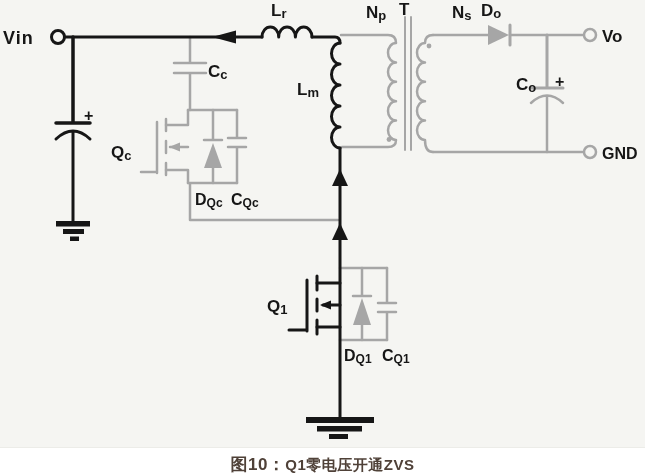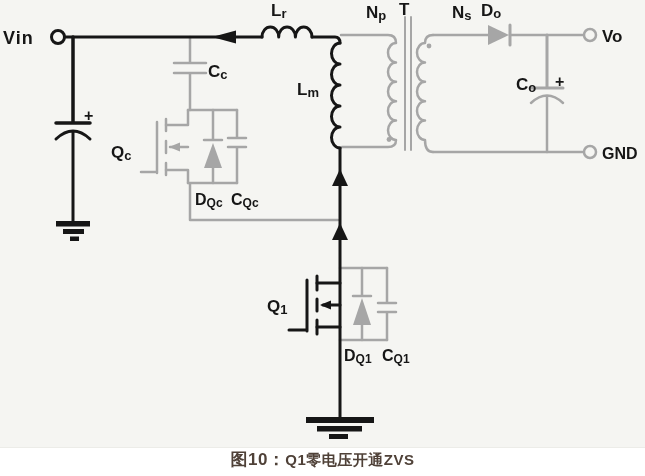--- a/index.html
+++ b/index.html
@@ -1,21 +1,21 @@
 <!DOCTYPE html>
 <html><head>
 <meta charset="utf-8">
 <style>
   html,body{margin:0;padding:0;background:#ffffff;}
   .stage{position:relative;width:645px;height:476px;background:#ffffff;overflow:hidden;
          font-family:"Liberation Sans", sans-serif;}
   svg{position:absolute;left:0;top:0;}
   text{font-family:"Liberation Sans", sans-serif;font-weight:bold;fill:#161616;}
   .cap-strip{position:absolute;left:0;top:448px;width:645px;height:28px;background:#ffffff;
-             display:flex;align-items:flex-start;justify-content:center;}
+             display:flex;align-items:flex-end;justify-content:center;}
   .caption{color:#4f4138;font-weight:bold;font-size:15px;letter-spacing:.5px;}
   .caption .pfx{font-size:17px;}
 </style>
 </head>
 <body>
 
 <div class="stage">
 <svg width="645" height="476" viewBox="0 0 645 476">
 
   <rect x="0" y="0" width="645" height="448" fill="#f5f5f2"></rect>

